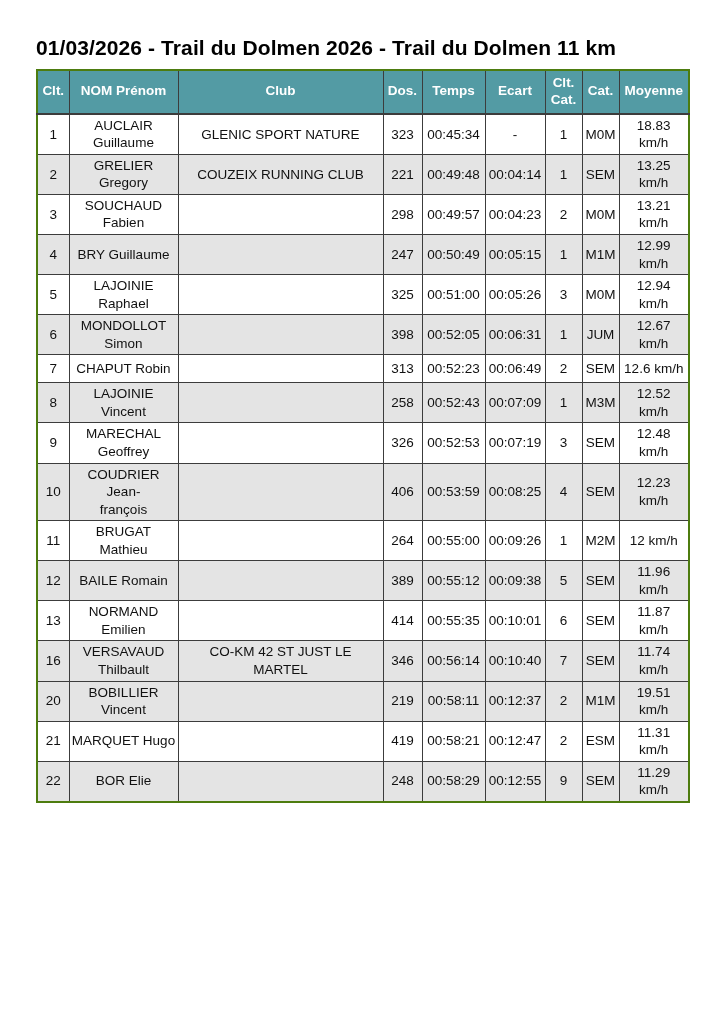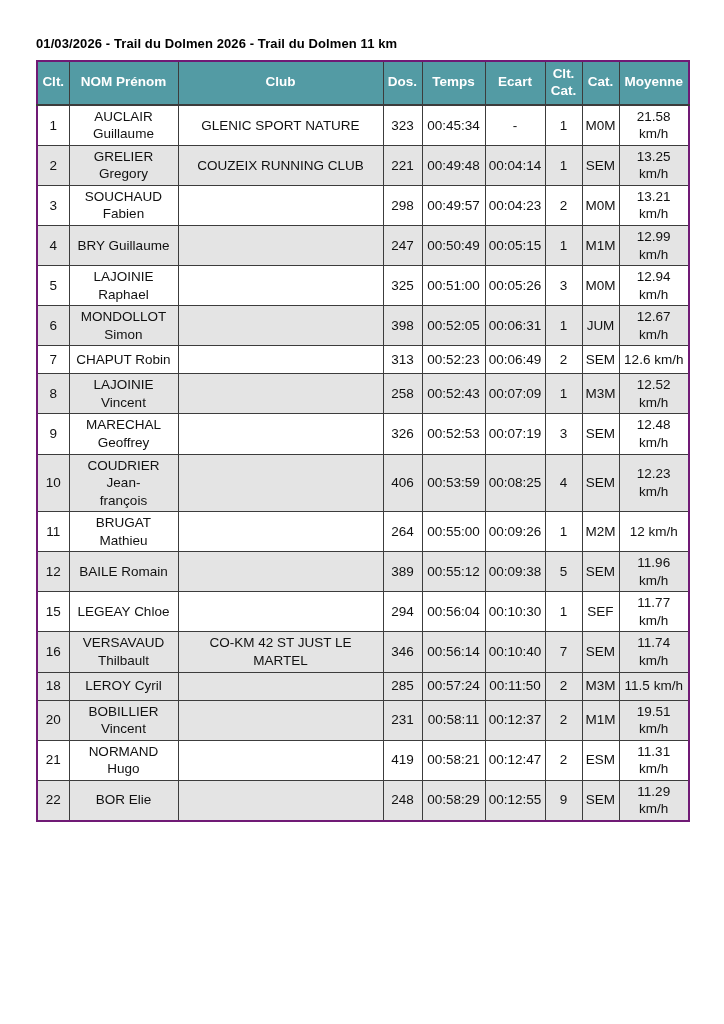--- a/index.html
+++ b/index.html
@@ -8,31 +8,31 @@
     width: 724px;
     height: 1024px;
     font-family: "Liberation Sans", "DejaVu Sans", sans-serif;
     color: #1a1a1a;
     overflow: hidden;
   }
   .page {
     padding: 36px 36px 0 36px;
   }
   .page-title {
-    font-size: 13px;
+    font-size: 21px;
     font-weight: bold;
     color: #000000;
     margin-bottom: 9px;
     letter-spacing: 0.1px;
   }
   table.results {
     width: 652px;
     border-collapse: collapse;
     table-layout: fixed;
-    border: 2px solid #701a75;
+    border: 2px solid #4d7c0f;
     padding-left: 6px;
   }
   table.results th {
     background: #539ba4;
     color: #ffffff;
     font-weight: bold;
     font-size: 13.5px;
     text-align: center;
     vertical-align: middle;
     border: 1px solid #3c3c3c;
@@ -92,21 +92,21 @@
         <tr class="plain">
           <td>1</td>
           <td>AUCLAIR
 Guillaume</td>
           <td>GLENIC SPORT NATURE</td>
           <td>323</td>
           <td>00:45:34</td>
           <td>-</td>
           <td>1</td>
           <td>M0M</td>
-          <td>21.58
+          <td>18.83
 km/h</td>
         </tr>
         <tr class="alt">
           <td>2</td>
           <td>GRELIER
 Gregory</td>
           <td>COUZEIX RUNNING CLUB</td>
           <td>221</td>
           <td>00:49:48</td>
           <td>00:04:14</td>
@@ -233,71 +233,61 @@
           <td></td>
           <td>389</td>
           <td>00:55:12</td>
           <td>00:09:38</td>
           <td>5</td>
           <td>SEM</td>
           <td>11.96
 km/h</td>
         </tr>
         <tr class="plain">
-          <td>15</td>
-          <td>LEGEAY Chloe</td>
-          <td></td>
-          <td>294</td>
-          <td>00:56:04</td>
-          <td>00:10:30</td>
-          <td>1</td>
-          <td>SEF</td>
-          <td>11.77
+          <td>13</td>
+          <td>NORMAND
+Emilien</td>
+          <td></td>
+          <td>414</td>
+          <td>00:55:35</td>
+          <td>00:10:01</td>
+          <td>6</td>
+          <td>SEM</td>
+          <td>11.87
 km/h</td>
         </tr>
         <tr class="alt">
           <td>16</td>
           <td>VERSAVAUD
 Thilbault</td>
           <td>CO-KM 42 ST JUST LE MARTEL</td>
           <td>346</td>
           <td>00:56:14</td>
           <td>00:10:40</td>
           <td>7</td>
           <td>SEM</td>
           <td>11.74
 km/h</td>
         </tr>
         <tr class="alt">
-          <td>18</td>
-          <td>LEROY Cyril</td>
-          <td></td>
-          <td>285</td>
-          <td>00:57:24</td>
-          <td>00:11:50</td>
-          <td>2</td>
-          <td>M3M</td>
-          <td>11.5 km/h</td>
-        </tr>
-        <tr class="alt">
           <td>20</td>
           <td>BOBILLIER
 Vincent</td>
           <td></td>
-          <td>231</td>
+          <td>219</td>
           <td>00:58:11</td>
           <td>00:12:37</td>
           <td>2</td>
           <td>M1M</td>
           <td>19.51
 km/h</td>
         </tr>
         <tr class="plain">
           <td>21</td>
-          <td>NORMAND Hugo</td>
+          <td>MARQUET Hugo</td>
           <td></td>
           <td>419</td>
           <td>00:58:21</td>
           <td>00:12:47</td>
           <td>2</td>
           <td>ESM</td>
           <td>11.31
 km/h</td>
         </tr>
         <tr class="alt">

